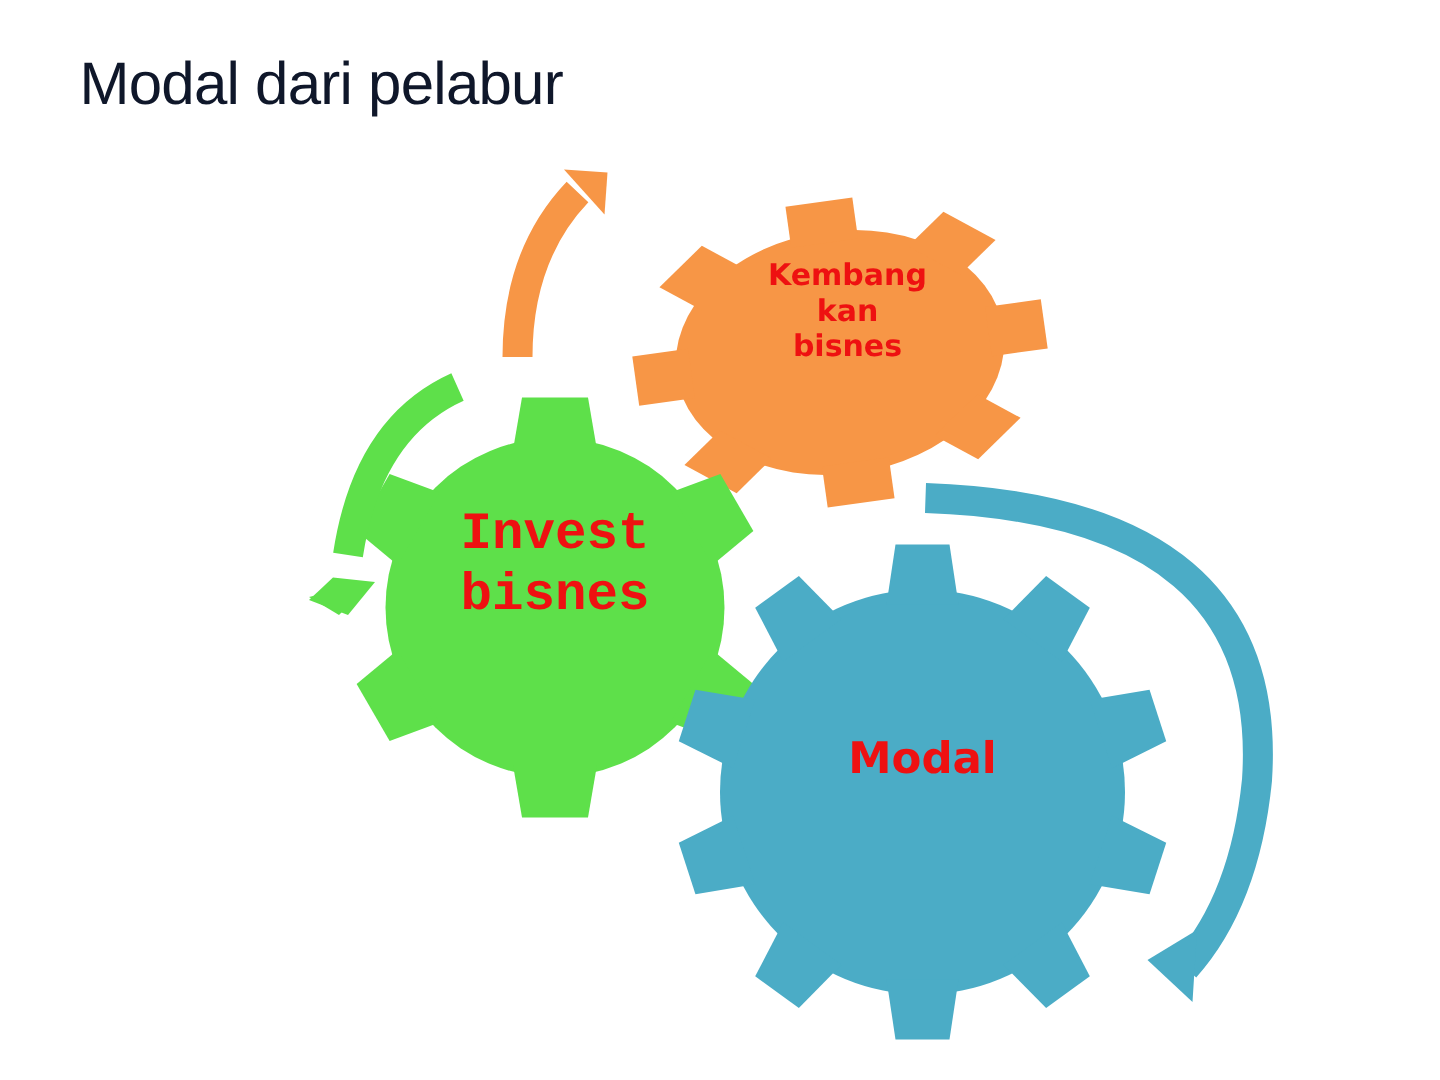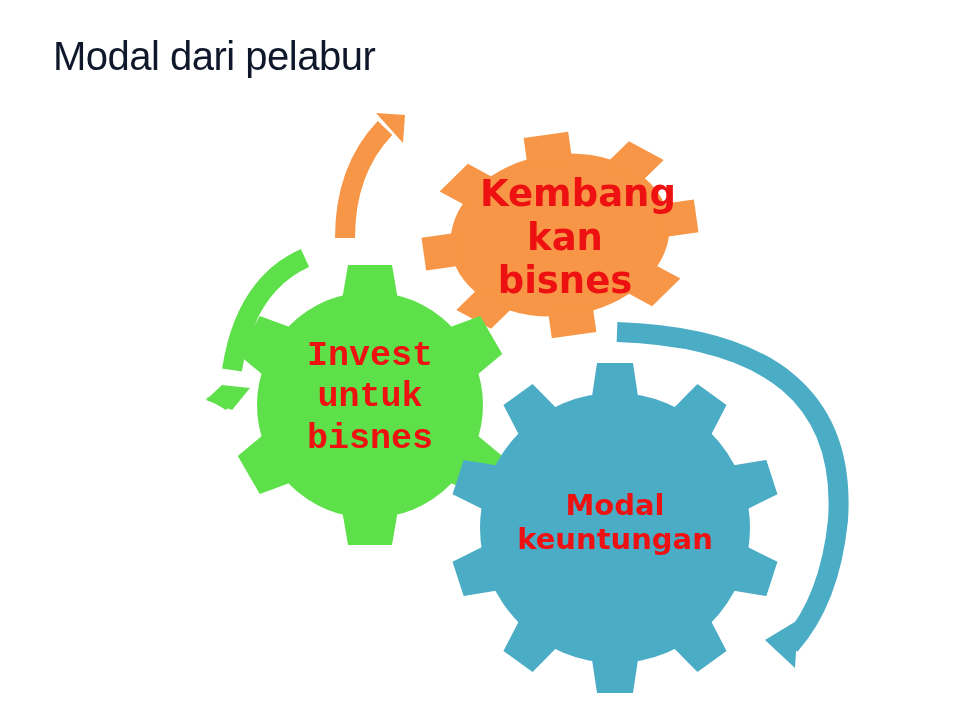--- a/index.html
+++ b/index.html
@@ -68,28 +68,26 @@
       <polygon points="-18,-165 18,-165 24,-125 -24,-125" transform="rotate(324)"></polygon>
     </g>
   </g>
 
   <g>
     <path d="M 617 332 Q 850 340 838 520 Q 830 600 790 645" stroke="#4BACC6" stroke-width="20" fill="none"></path>
     <polygon points="765,640 798,620 795,668" fill="#4BACC6"></polygon>
   </g>
 </svg>
 
-<div class="glabel" style="left:480px; top:172px; width:170px; font-size:37px;">
+<div class="glabel" style="left:480px; top:172px; width:170px; font-size:20px;">
   <span>Kembang</span>
   <span>kan</span>
   <span>bisnes</span>
 </div>
 
 <div class="glabel" style="left:290px; top:336px; width:160px; font-size:35px;font-family:Liberation Mono, monospace;">
   <span>Invest</span>
-  <span>untuk</span>
   <span>bisnes</span>
 </div>
 
 <div class="glabel" style="left:505px; top:488px; width:220px; font-size:29px;">
   <span>Modal</span>
-  <span>keuntungan</span>
 </div>
 
 </body></html>

